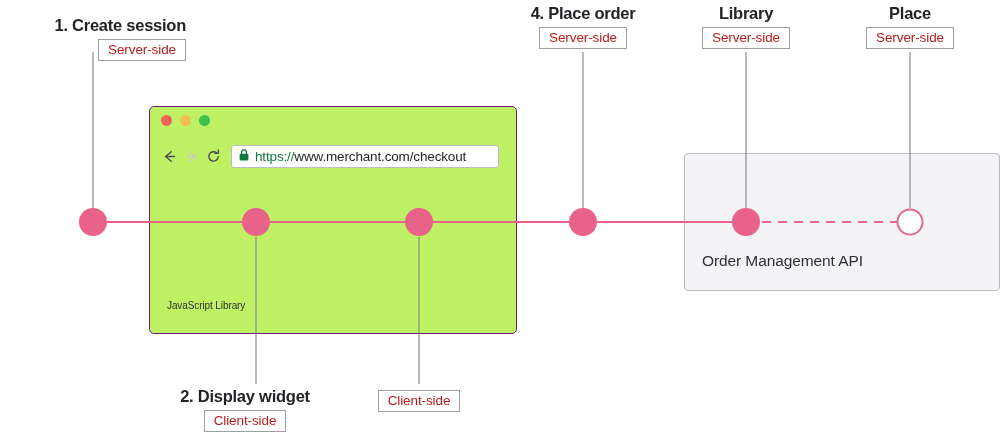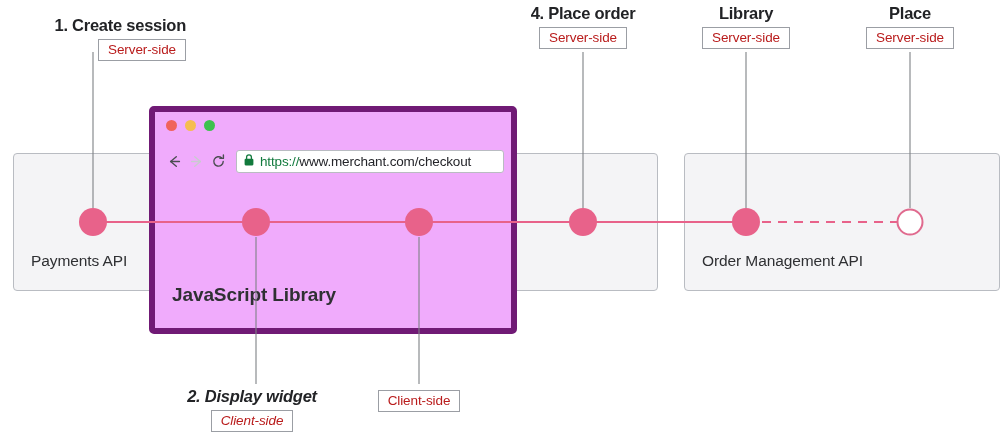--- a/index.html
+++ b/index.html
@@ -34,22 +34,22 @@
     white-space: nowrap;
   }
 
   
   #browser-window {
     position: absolute;
     left: 149px;
     top: 106px;
     width: 368px;
     height: 228px;
-    background: #f0abfc;
-    border: 6px solid #701a75;
+    background: #bef264;
+    border: 1px solid #701a75;
     border-radius: 5px;
     z-index: 6;
   }
   #browser-dots {
     position: absolute;
     left: 11px;
     top: 8px;
     display: flex;
     gap: 8px;
   }
@@ -96,25 +96,24 @@
     color: #24252a;
     white-space: nowrap;
     letter-spacing: -0.15px;
   }
   #url-text .scheme { color: #127a3d; }
 
   #js-library-label {
     position: absolute;
     left: 17px;
     bottom: 22px;
-    font-size: 19px;
+    font-size: 10px;
     color: #2f3033;
     letter-spacing: -0.1px;
     white-space: nowrap;
-    font-weight: bold;
   }
 
   
   #timeline-svg {
     position: absolute;
     left: 0; top: 0;
     width: 1000px; height: 446px;
     pointer-events: none;
     z-index: 8;
   }
@@ -145,23 +144,20 @@
     letter-spacing: -0.1px;
   }
   .anno.top { }
   .anno.bottom { }
 </style>
 </head>
 <body>
 
 <div id="stage">
 
-  <div class="api-box" id="box-payments" style="left:13px; top:153px; width:645px; height:138px;">
-    <div class="api-box-label">Payments API</div>
-  </div>
 
   <div class="api-box" id="box-order" style="left:672px; top:153px; width:316px; height:138px;margin-left:12px;">
     <div class="api-box-label">Order Management API</div>
   </div>
 
   <div id="browser-window">
 
     <div id="browser-dots">
       <span class="dot red"></span>
       <span class="dot yellow"></span>
@@ -245,21 +241,21 @@
   <div class="anno top" style="left:653px; top:3px; width:186px;">
     <div class="anno-title">Library</div>
     <div class="anno-badge">Server-side</div>
   </div>
 
   <div class="anno top" style="left:817px; top:3px; width:186px;">
     <div class="anno-title">Place</div>
     <div class="anno-badge">Server-side</div>
   </div>
 
-  <div class="anno bottom" style="left:159px; top:386px; width:186px;font-style:italic;">
+  <div class="anno bottom" style="left:152px; top:386px; width:186px;">
     <div class="anno-title">2. Display widget</div>
     <div class="anno-badge">Client-side</div>
   </div>
 
   <div class="anno bottom" style="left:326px; top:386px; width:186px;">
     <div class="anno-badge">Client-side</div>
   </div>
 
 </div>
 

